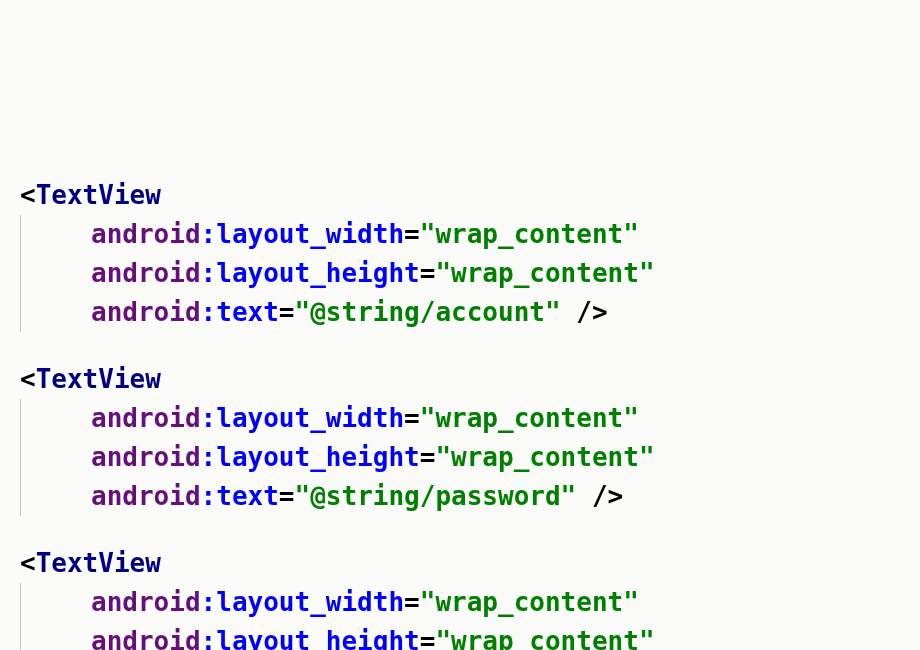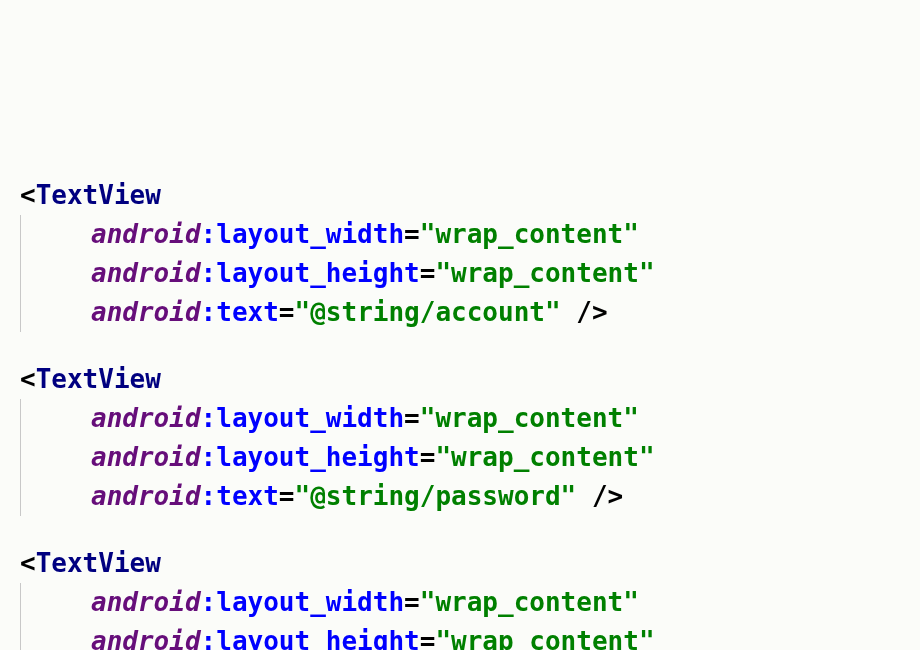--- a/index.html
+++ b/index.html
@@ -7,21 +7,21 @@
       padding: 20px;
       background: #fbfcf9;
       font-family: 'Consolas', 'DejaVu Sans Mono', 'Menlo', monospace;
       font-size: 26px;
       font-weight: bold;
       line-height: 1.5;
       white-space: pre;
     }
     .punct { color: #000000; }
     .tag { color: #000080; }
-    .ns { color: #660e7a; font-style: italic; }
+    .ns { color: #660e7a; }
     .attr { color: #0000ff; }
     .eq { color: #000000; font-weight: bold; }
     .str { color: #008000; }
     .block { margin-bottom: 28px; }
     .indent { display: inline-block; width: 70px; border-left: 1px solid #c8c8c8; white-space: pre; }
   </style>
 </head>
 <body>
 
 

